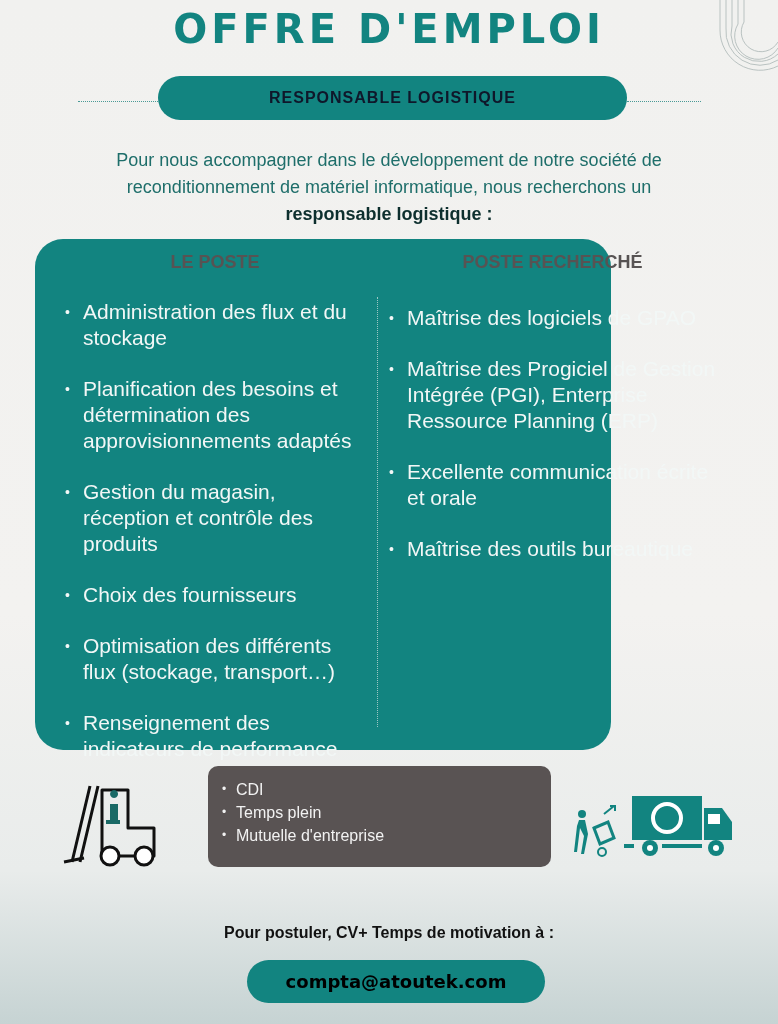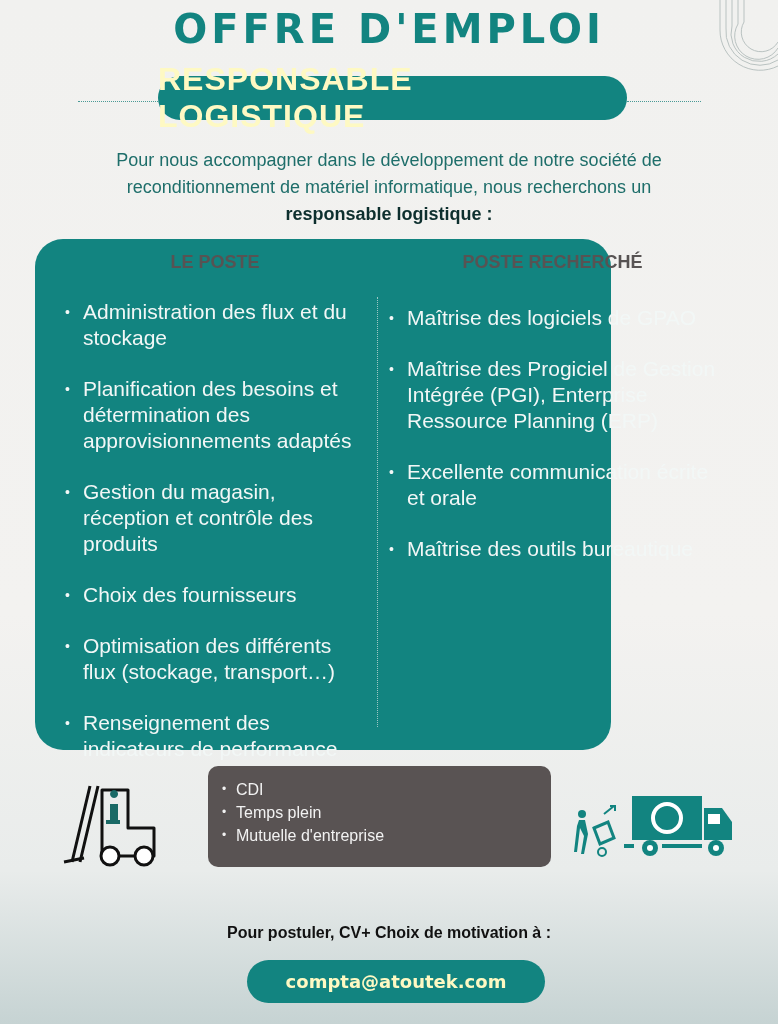--- a/index.html
+++ b/index.html
@@ -13,21 +13,21 @@
   .title {
     position:absolute; top:6px; left:0; width:778px; text-align:center;
     font-family: "DejaVu Sans", sans-serif; font-weight:bold;
     font-size:40px; letter-spacing:4px; color:#128480;
   }
   .subtitle-line { position:absolute; top:101px; height:1px; border-top:1px dotted #4a9a96; }
   .subtitle {
     position:absolute; top:76px; left:158px; width:469px; height:44px;
     background:#128480; border-radius:24px;
     display:flex; align-items:center; justify-content:center;
-    font-weight:bold; font-size:32px; color:#fef9c3; letter-spacing:1px;
+    font-weight:bold; font-size:16px; color:#0f172a; letter-spacing:1px;
   }
   .intro {
     position:absolute; top:147px; left:60px; width:658px; text-align:center;
     font-size:18px; line-height:27px; color:#1e6e6a;
   }
   .intro b { color:#0d2f2e; }
   .main-card {
     position:absolute; top:239px; left:35px; width:576px; height:511px;
     background:#128480; border-radius:28px;
   }
@@ -51,21 +51,21 @@
   .benefits li { position:relative; padding-left:14px; }
   .benefits li::before { content:"•"; position:absolute; left:0; font-size:12px; }
   .forklift { position:absolute; left:62px; top:780px; width:100px; height:90px; }
   .truck { position:absolute; left:574px; top:792px; width:162px; height:70px; }
   .apply {
     position:absolute; top:924px; left:0; width:778px; text-align:center;
     font-weight:bold; font-size:16px; color:#111;
   }
   .email {
     position:absolute; top:960px; left:247px; width:298px; height:43px;
-    background:#128480; border-radius:22px; color:#fef9c3;
+    background:#128480; border-radius:22px; color:#000000;
     display:flex; align-items:center; justify-content:center;
     font-family:"DejaVu Sans", sans-serif; font-weight:bold; font-size:18px;
   }
 </style>
 </head>
 <body>
 
 <svg class="arcs" viewBox="0 0 60 80">
   <g fill="none" stroke="#b9c2c1" stroke-width="1">
     <path d="M2 0 V30 A40 40 0 0 0 60 66"></path>
@@ -143,14 +143,14 @@
     <rect x="134" y="22" width="12" height="10" fill="#fff"></rect>
     <rect x="50" y="52" width="10" height="4"></rect>
     <rect x="88" y="52" width="40" height="4"></rect>
     <circle cx="76" cy="56" r="8"></circle>
       <circle cx="76" cy="56" r="3" fill="#fff"></circle>
     <circle cx="142" cy="56" r="8"></circle>
       <circle cx="142" cy="56" r="3" fill="#fff"></circle>
   </g>
 </svg>
 
-<div class="apply">Pour postuler, CV+ Choix de motivation à :</div>
+<div class="apply">Pour postuler, CV+ Temps de motivation à :</div>
 <div class="email">compta@atoutek.com</div>
 
 </body></html>

